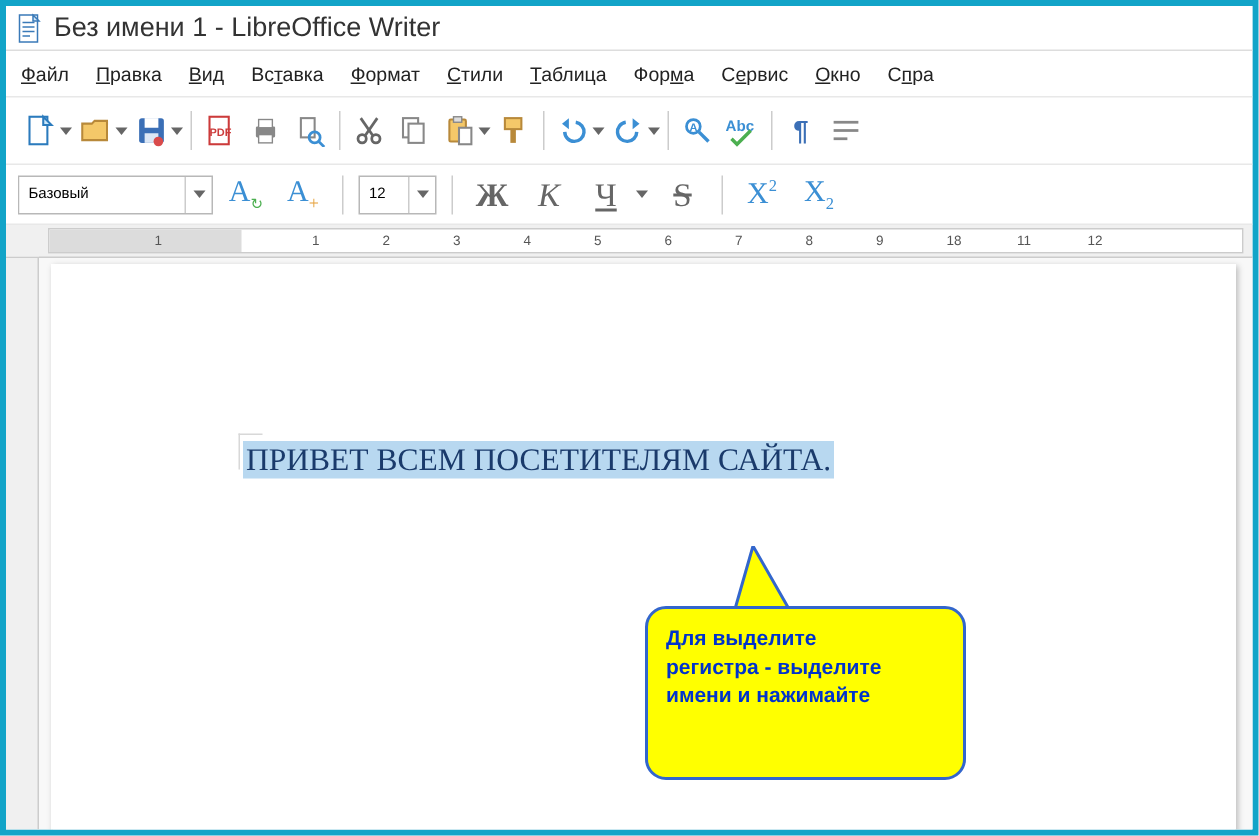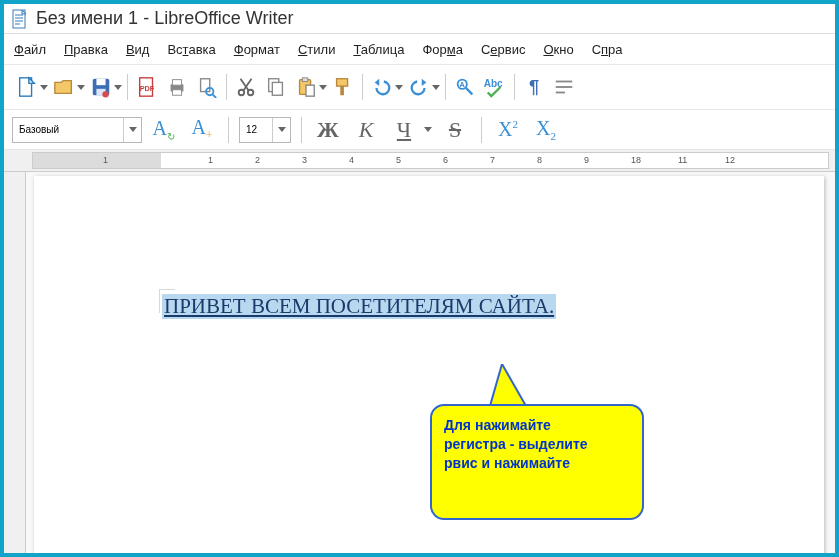--- a/index.html
+++ b/index.html
@@ -23,21 +23,21 @@
 .vruler { width: 22px; background: #f0f0f0; }
 .hruler { flex: 1; background: #fff; position: relative; margin: 2px 6px; border: 1px solid #ccc; overflow: hidden; }
 .hruler .shade { position: absolute; top: 0; bottom: 0; background: #dcdcdc; }
 .hruler .tick { position: absolute; top: 2px; font-size: 9px; color: #555; }
 .workspace { display: flex; height: calc(557px - 8px - 30px - 30px - 46px - 40px - 22px); background: #f4f4f4; }
 .vruler-col { width: 22px; background: #f0f0f0; border-right: 1px solid #ccc; }
 .page-viewport { flex: 1; overflow: hidden; position: relative; background: #f8f8f8; }
 .page { position: absolute; left: 8px; top: 4px; width: 790px; height: 600px; background: #fff; box-shadow: 1px 1px 4px rgba(0,0,0,0.25); }
 .margin-guide { position: absolute; left: 125px; top: 113px; width: 1px; height: 24px; border-left: 1px solid #d8d8d8; }
 .margin-guide-top { position: absolute; left: 125px; top: 113px; width: 16px; height: 1px; border-top: 1px solid #d8d8d8; }
-.doc-text { position: absolute; left: 128px; top: 118px; font-family: "Liberation Serif","Times New Roman",serif; font-size: 21px; color: #1a3a6b; background: #b8d8f0; padding: 0 2px; text-decoration: underline; }
+.doc-text { position: absolute; left: 128px; top: 118px; font-family: "Liberation Serif","Times New Roman",serif; font-size: 21px; color: #1a3a6b; background: #b8d8f0; padding: 0 2px; }
 .callout { position: absolute; left: 396px; top: 196px; width: 230px; height: 160px; }
 .callout-box { position: absolute; top: 32px; left: 0; width: 214px; height: 116px; background: #ffff00; border: 2px solid #3366cc; border-radius: 14px; padding: 10px 12px; color: #0033cc; font-weight: bold; font-size: 14px; line-height: 1.35; }
 svg.icon { width: 22px; height: 22px; }
 .small-caret { width: 0; height: 0; border-left: 4px solid transparent; border-right: 4px solid transparent; border-top: 5px solid #666; }
 </style>
 </head>
 <body>
 
 <div class="titlebar">
   <span class="doc-icon">
@@ -267,20 +267,20 @@
     <div class="page">
       <div class="margin-guide"></div>
       <div class="margin-guide-top"></div>
       <span class="doc-text">ПРИВЕТ ВСЕМ ПОСЕТИТЕЛЯМ САЙТА.</span>
 
       <div class="callout">
         <svg width="230" height="50" style="position:absolute;top:-8px;left:0">
           <polygon points="72,0 60,42 96,42" fill="#ffff00" stroke="#3366cc" stroke-width="2"></polygon>
         </svg>
         <div class="callout-box">
-          <div>Для нажимайте</div>
+          <div>Для выделите</div>
           <div>регистра - выделите</div>
-          <div>рвис и нажимайте</div>
+          <div>имени и нажимайте</div>
         </div>
       </div>
     </div>
   </div>
 </div>
 
 </body></html>

